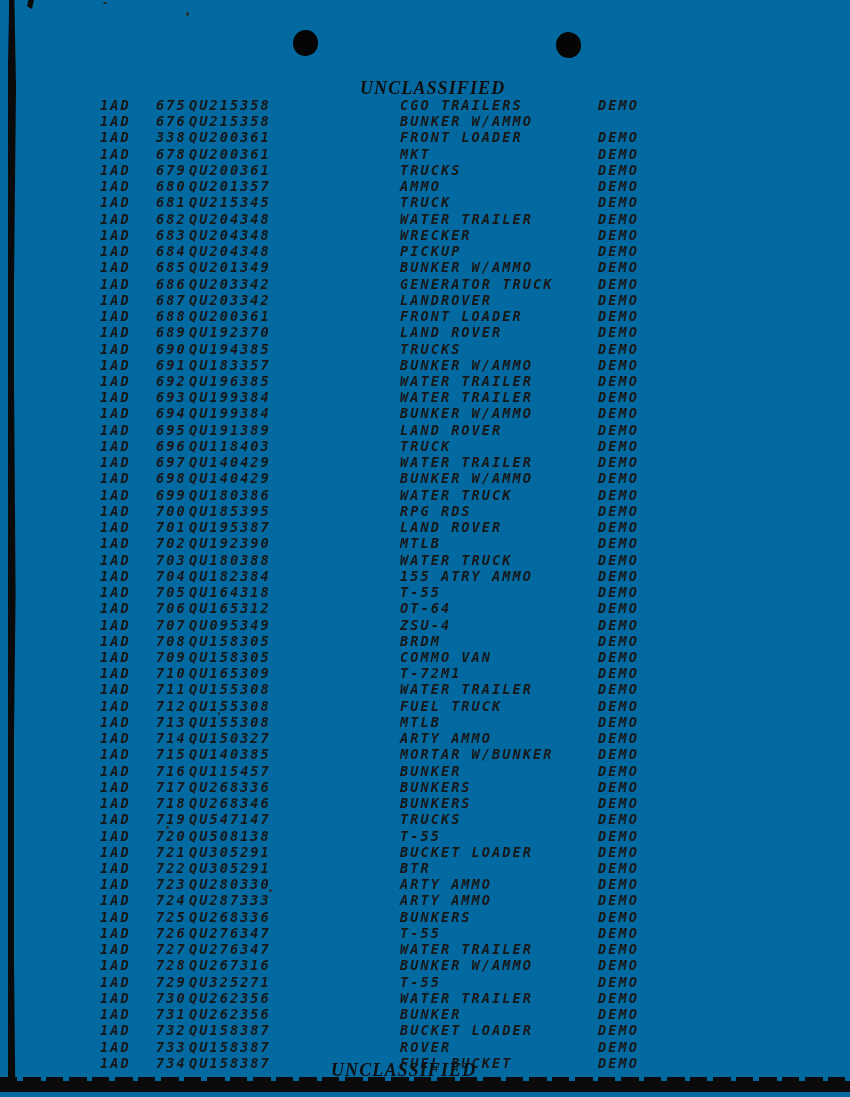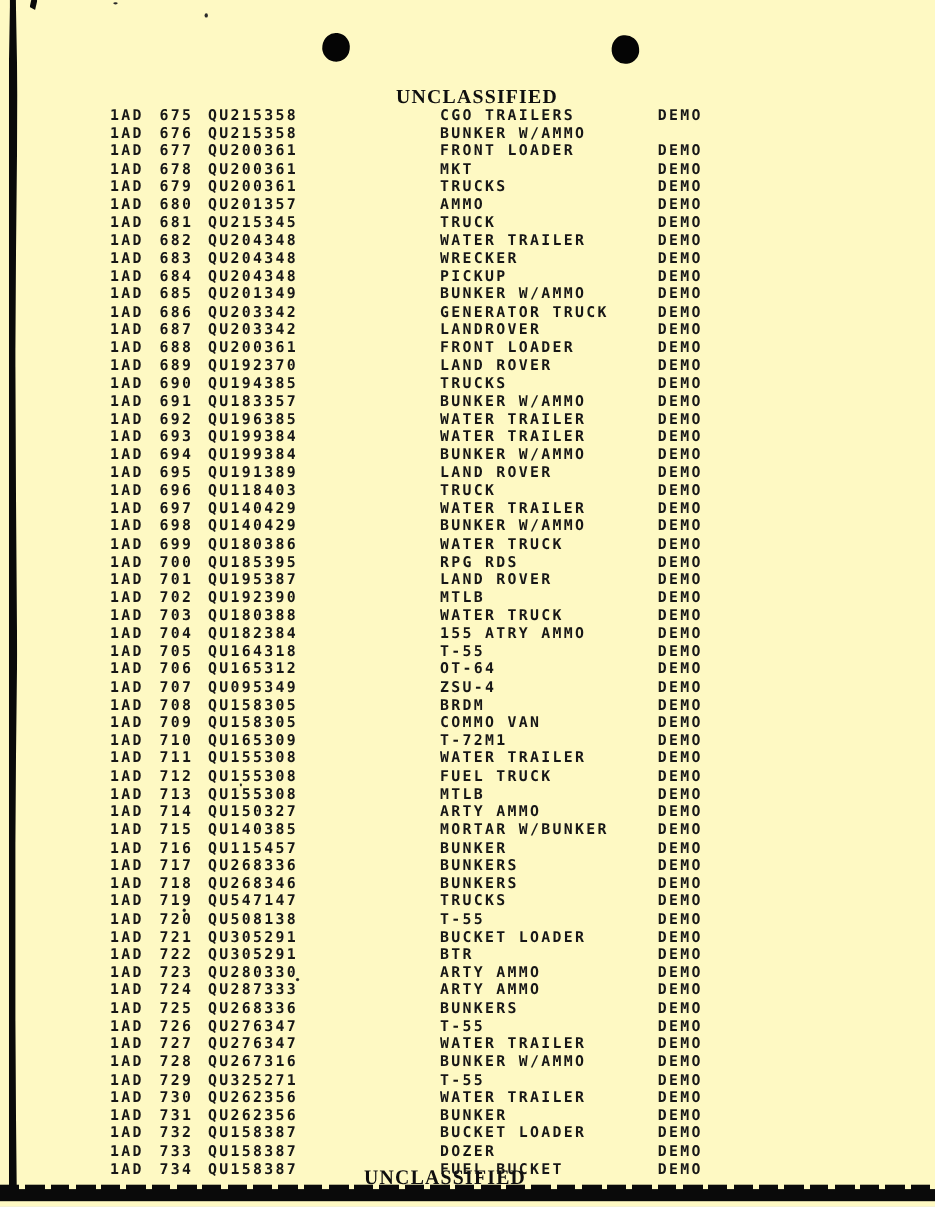--- a/index.html
+++ b/index.html
@@ -1,21 +1,22 @@
 <!DOCTYPE html>
 <html><head>
 <meta charset="utf-8">
 <style>
   html,body{margin:0;padding:0;background:#e9e9e9;}
   .page{
     position:relative;
     width:850px;height:1097px;
-    background:#fef9c3;
+    background:#0369a1;
     overflow:hidden;
     font-family:"DejaVu Sans Mono", monospace;
+    font-style:italic;
   }
   
   .scan-left{
     position:absolute;left:8px;top:0;width:8px;height:1080px;
     background:#0a0a0a;
     clip-path:polygon(15% 0,80% 0,100% 8%,70% 30%,95% 55%,60% 78%,90% 100%,0 100%,0 6%);
   }
   .scan-left-core{
     position:absolute;left:9px;top:0;width:5px;height:1080px;background:#0a0a0a;
   }
@@ -55,21 +56,21 @@
   
   .table{position:absolute;left:0;top:98px;width:850px;}
   .row{position:relative;height:16.24px;}
   .c{
     position:absolute;top:0;
     font-family:"DejaVu Sans Mono", monospace;
     font-weight:700;font-size:13.5px;line-height:15px;
     letter-spacing:2.1px;color:#171717;white-space:pre;
   }
   .c.unit{left:100px;}
-  .c.num{left:145px;}
+  .c.num{left:156px;}
   .c.grid{left:189px;text-align:center;}
   .c.desc{left:400px;}
   .c.status{left:598px;text-align:center;}
 </style>
 </head>
 <body>
 
 <div class="page">
 
   <div class="scan-left"></div>
@@ -98,21 +99,21 @@
   <div class="row">
     <span class="c unit">1AD</span>
     <span class="c num">676</span>
     <span class="c grid">QU215358</span>
     <span class="c desc">BUNKER W/AMMO</span>
     <span class="c status"></span>
   </div>
 
   <div class="row">
     <span class="c unit">1AD</span>
-    <span class="c num">677</span>
+    <span class="c num">338</span>
     <span class="c grid">QU200361</span>
     <span class="c desc">FRONT LOADER</span>
     <span class="c status">DEMO</span>
   </div>
 
   <div class="row">
     <span class="c unit">1AD</span>
     <span class="c num">678</span>
     <span class="c grid">QU200361</span>
     <span class="c desc">MKT</span>
@@ -548,21 +549,21 @@
     <span class="c num">732</span>
     <span class="c grid">QU158387</span>
     <span class="c desc">BUCKET LOADER</span>
     <span class="c status">DEMO</span>
   </div>
 
   <div class="row">
     <span class="c unit">1AD</span>
     <span class="c num">733</span>
     <span class="c grid">QU158387</span>
-    <span class="c desc">DOZER</span>
+    <span class="c desc">ROVER</span>
     <span class="c status">DEMO</span>
   </div>
 
   <div class="row">
     <span class="c unit">1AD</span>
     <span class="c num">734</span>
     <span class="c grid">QU158387</span>
     <span class="c desc">FUEL BUCKET</span>
     <span class="c status">DEMO</span>
   </div>

